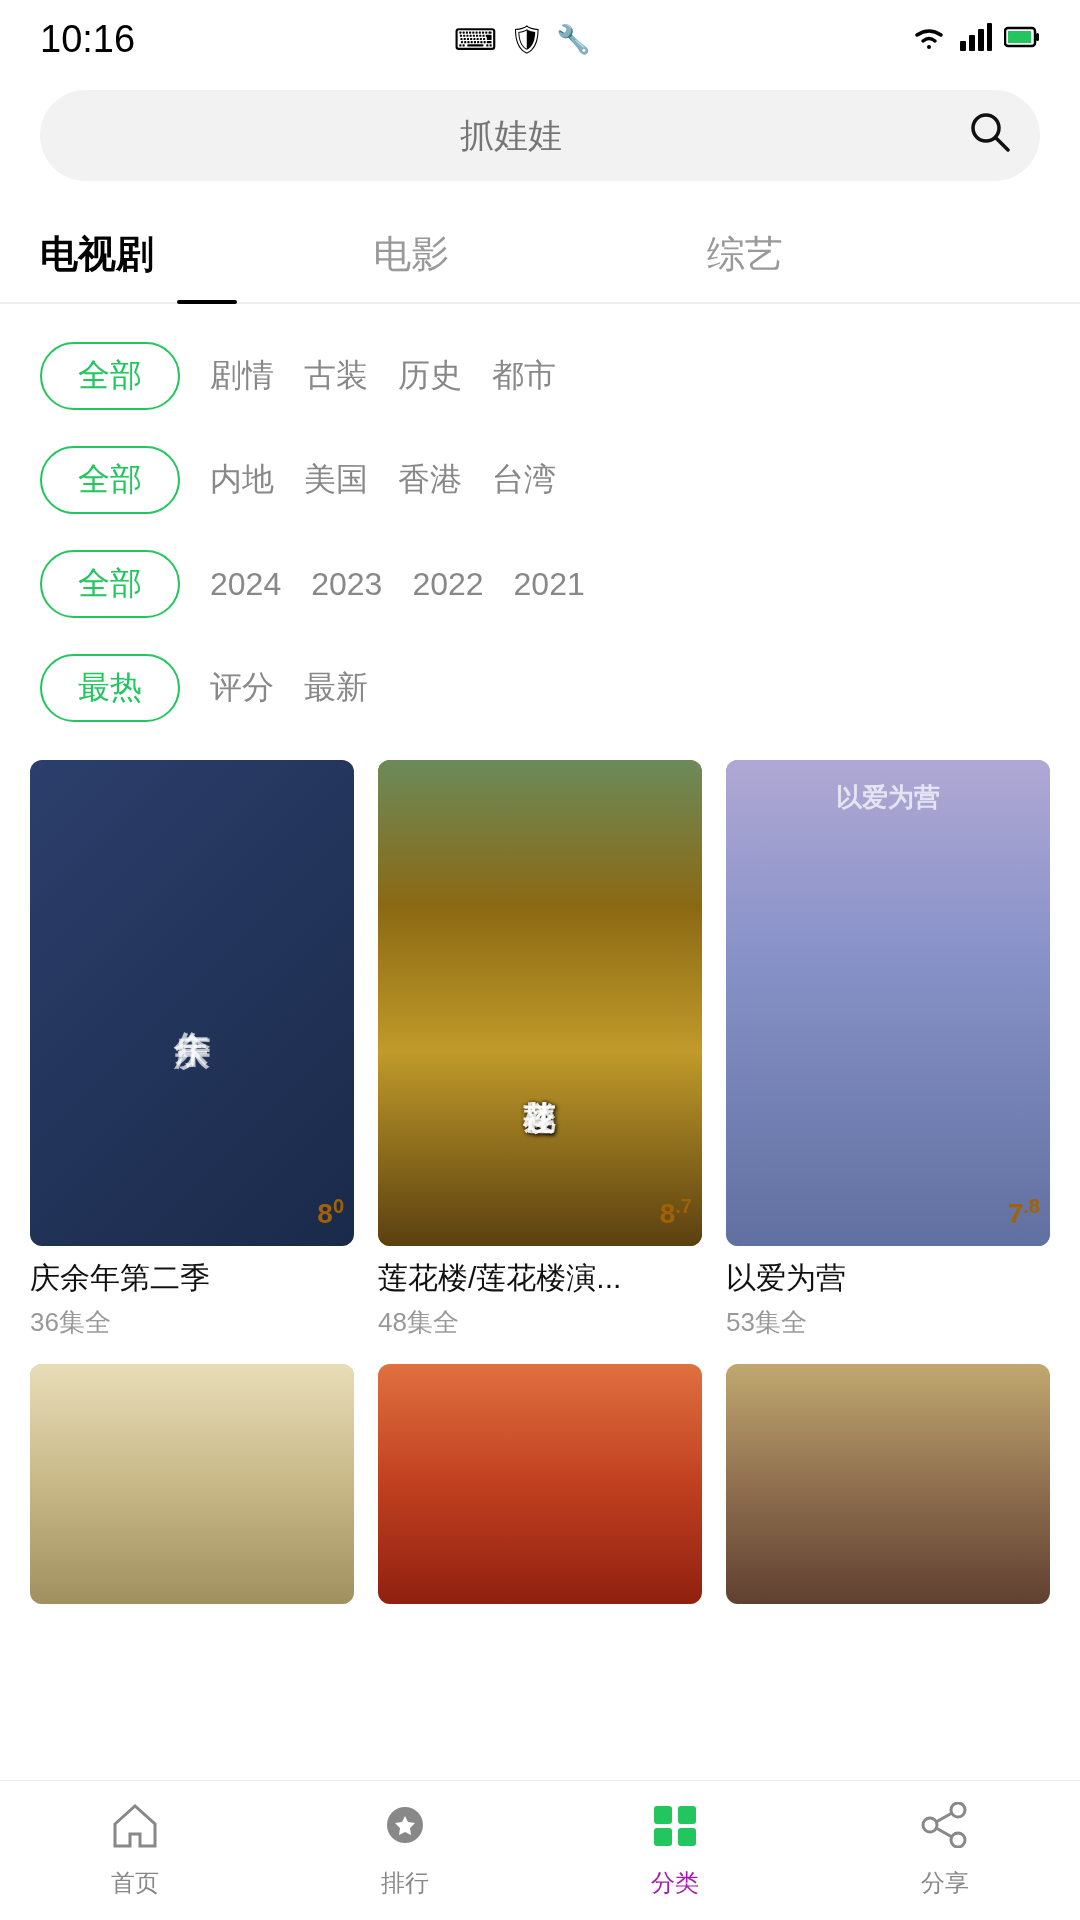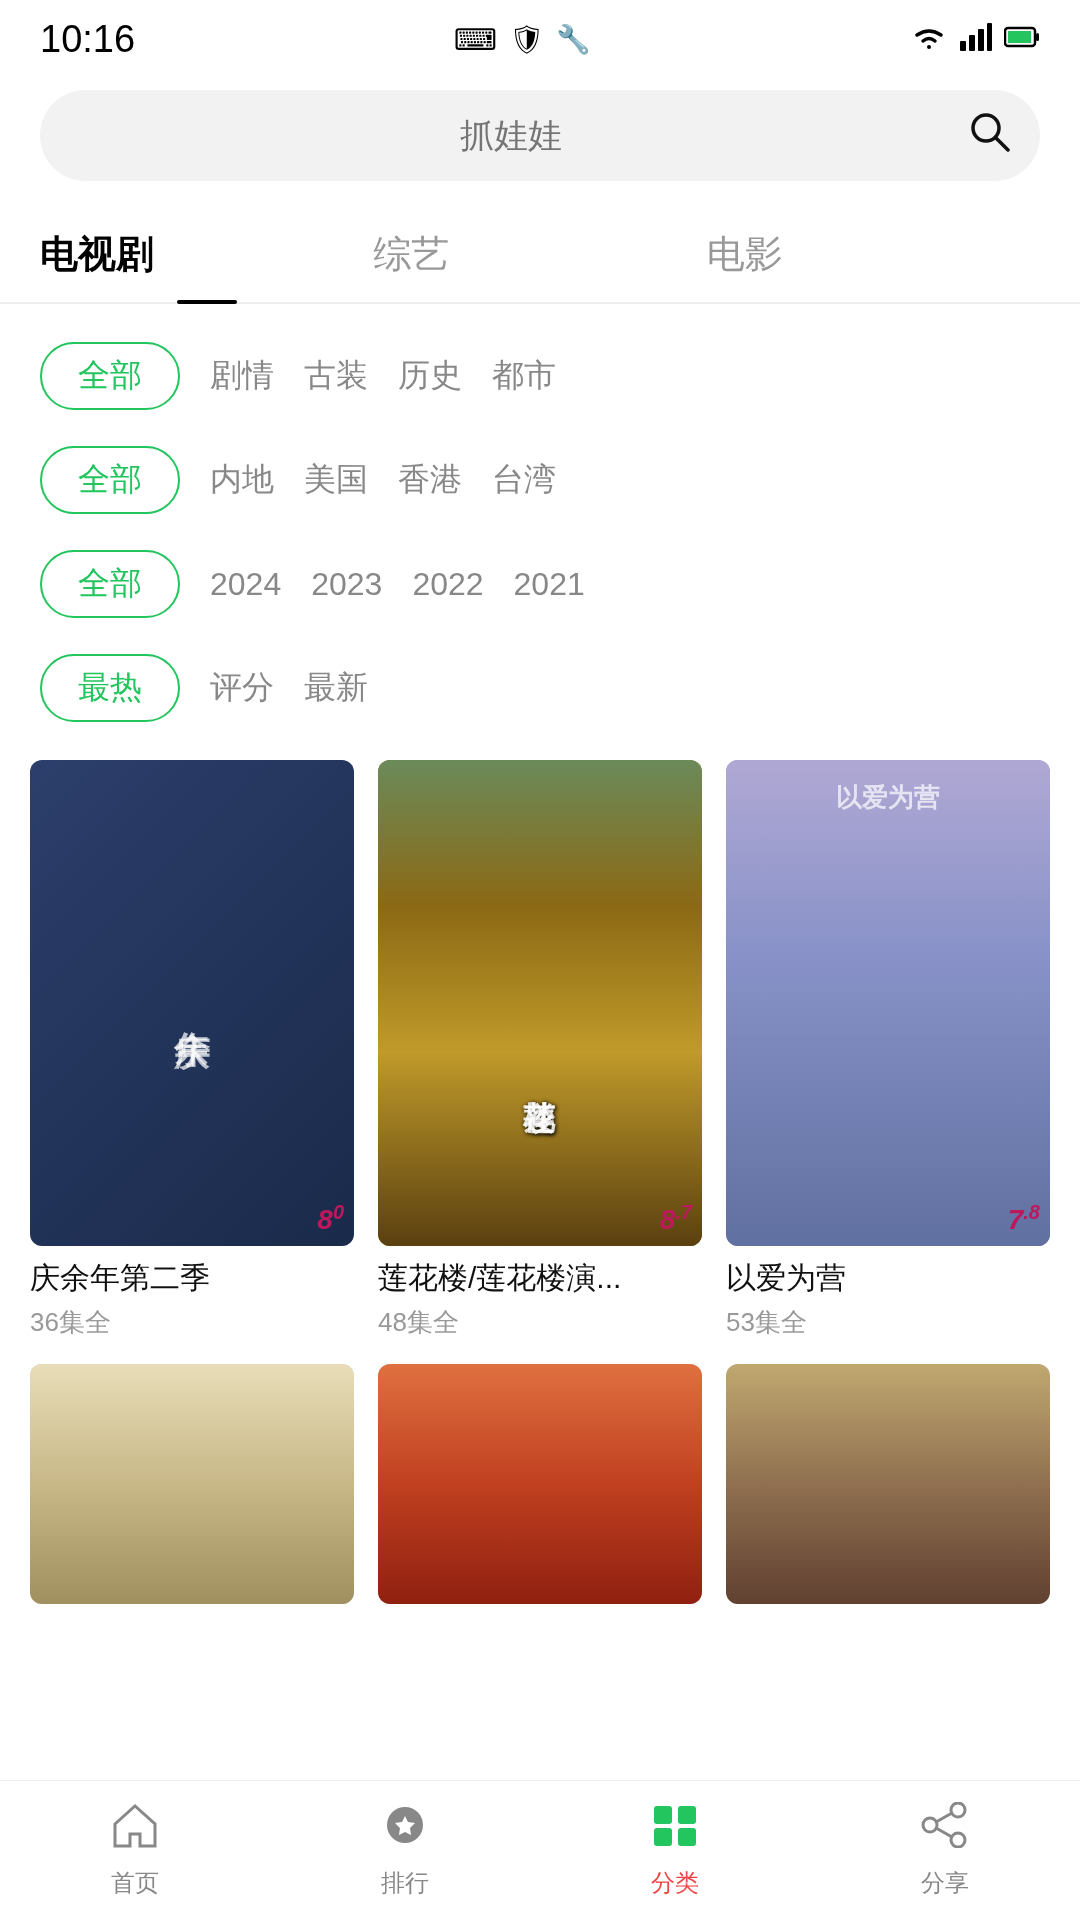--- a/index.html
+++ b/index.html
@@ -139,26 +139,25 @@
     }
     .card-image-wrapper {
       position: relative;
       border-radius: 12px;
       overflow: hidden;
       aspect-ratio: 2/3;
       background: #ddd;
     }
     .card-rating {
       position: absolute;
-      bottom: 10px;
+      bottom: 16px;
       right: 10px;
       font-size: 28px;
       font-weight: 700;
-      color: #be185d;
-      font-style: italic;
+      color: #a16207;
     }
     .card-rating sup {
       font-size: 20px;
     }
     .card-title {
       font-size: 30px;
       color: #111;
       margin-top: 12px;
       font-weight: 500;
       overflow: hidden;
@@ -218,21 +217,21 @@
       color: #888;
     }
     .nav-icon.active {
       color: #22c55e;
     }
     .nav-label {
       font-size: 24px;
       color: #888;
     }
     .nav-label.active {
-      color: #ef4444;
+      color: #a21caf;
     }
 
     .bottom-spacer {
       height: 160px;
     }
   </style>
 </head>
 <body>
 
 <div class="status-bar">
@@ -276,22 +275,22 @@
       <svg width="42" height="42" viewBox="0 0 42 42" fill="none">
         <circle cx="18" cy="18" r="13" stroke="#111" stroke-width="3.5"></circle>
         <line x1="28" y1="28" x2="40" y2="40" stroke="#111" stroke-width="3.5" stroke-linecap="round"></line>
       </svg>
     </span>
   </div>
 </div>
 
 <div class="main-tabs">
   <div class="main-tab active">电视剧</div>
+  <div class="main-tab">电影</div>
   <div class="main-tab">综艺</div>
-  <div class="main-tab">电影</div>
 </div>
 
 <div class="filter-section">
 
   <div class="filter-row">
     <button class="filter-pill">全部</button>
     <span class="filter-item">剧情</span>
     <span class="filter-item">古装</span>
     <span class="filter-item">历史</span>
     <span class="filter-item">都市</span>

